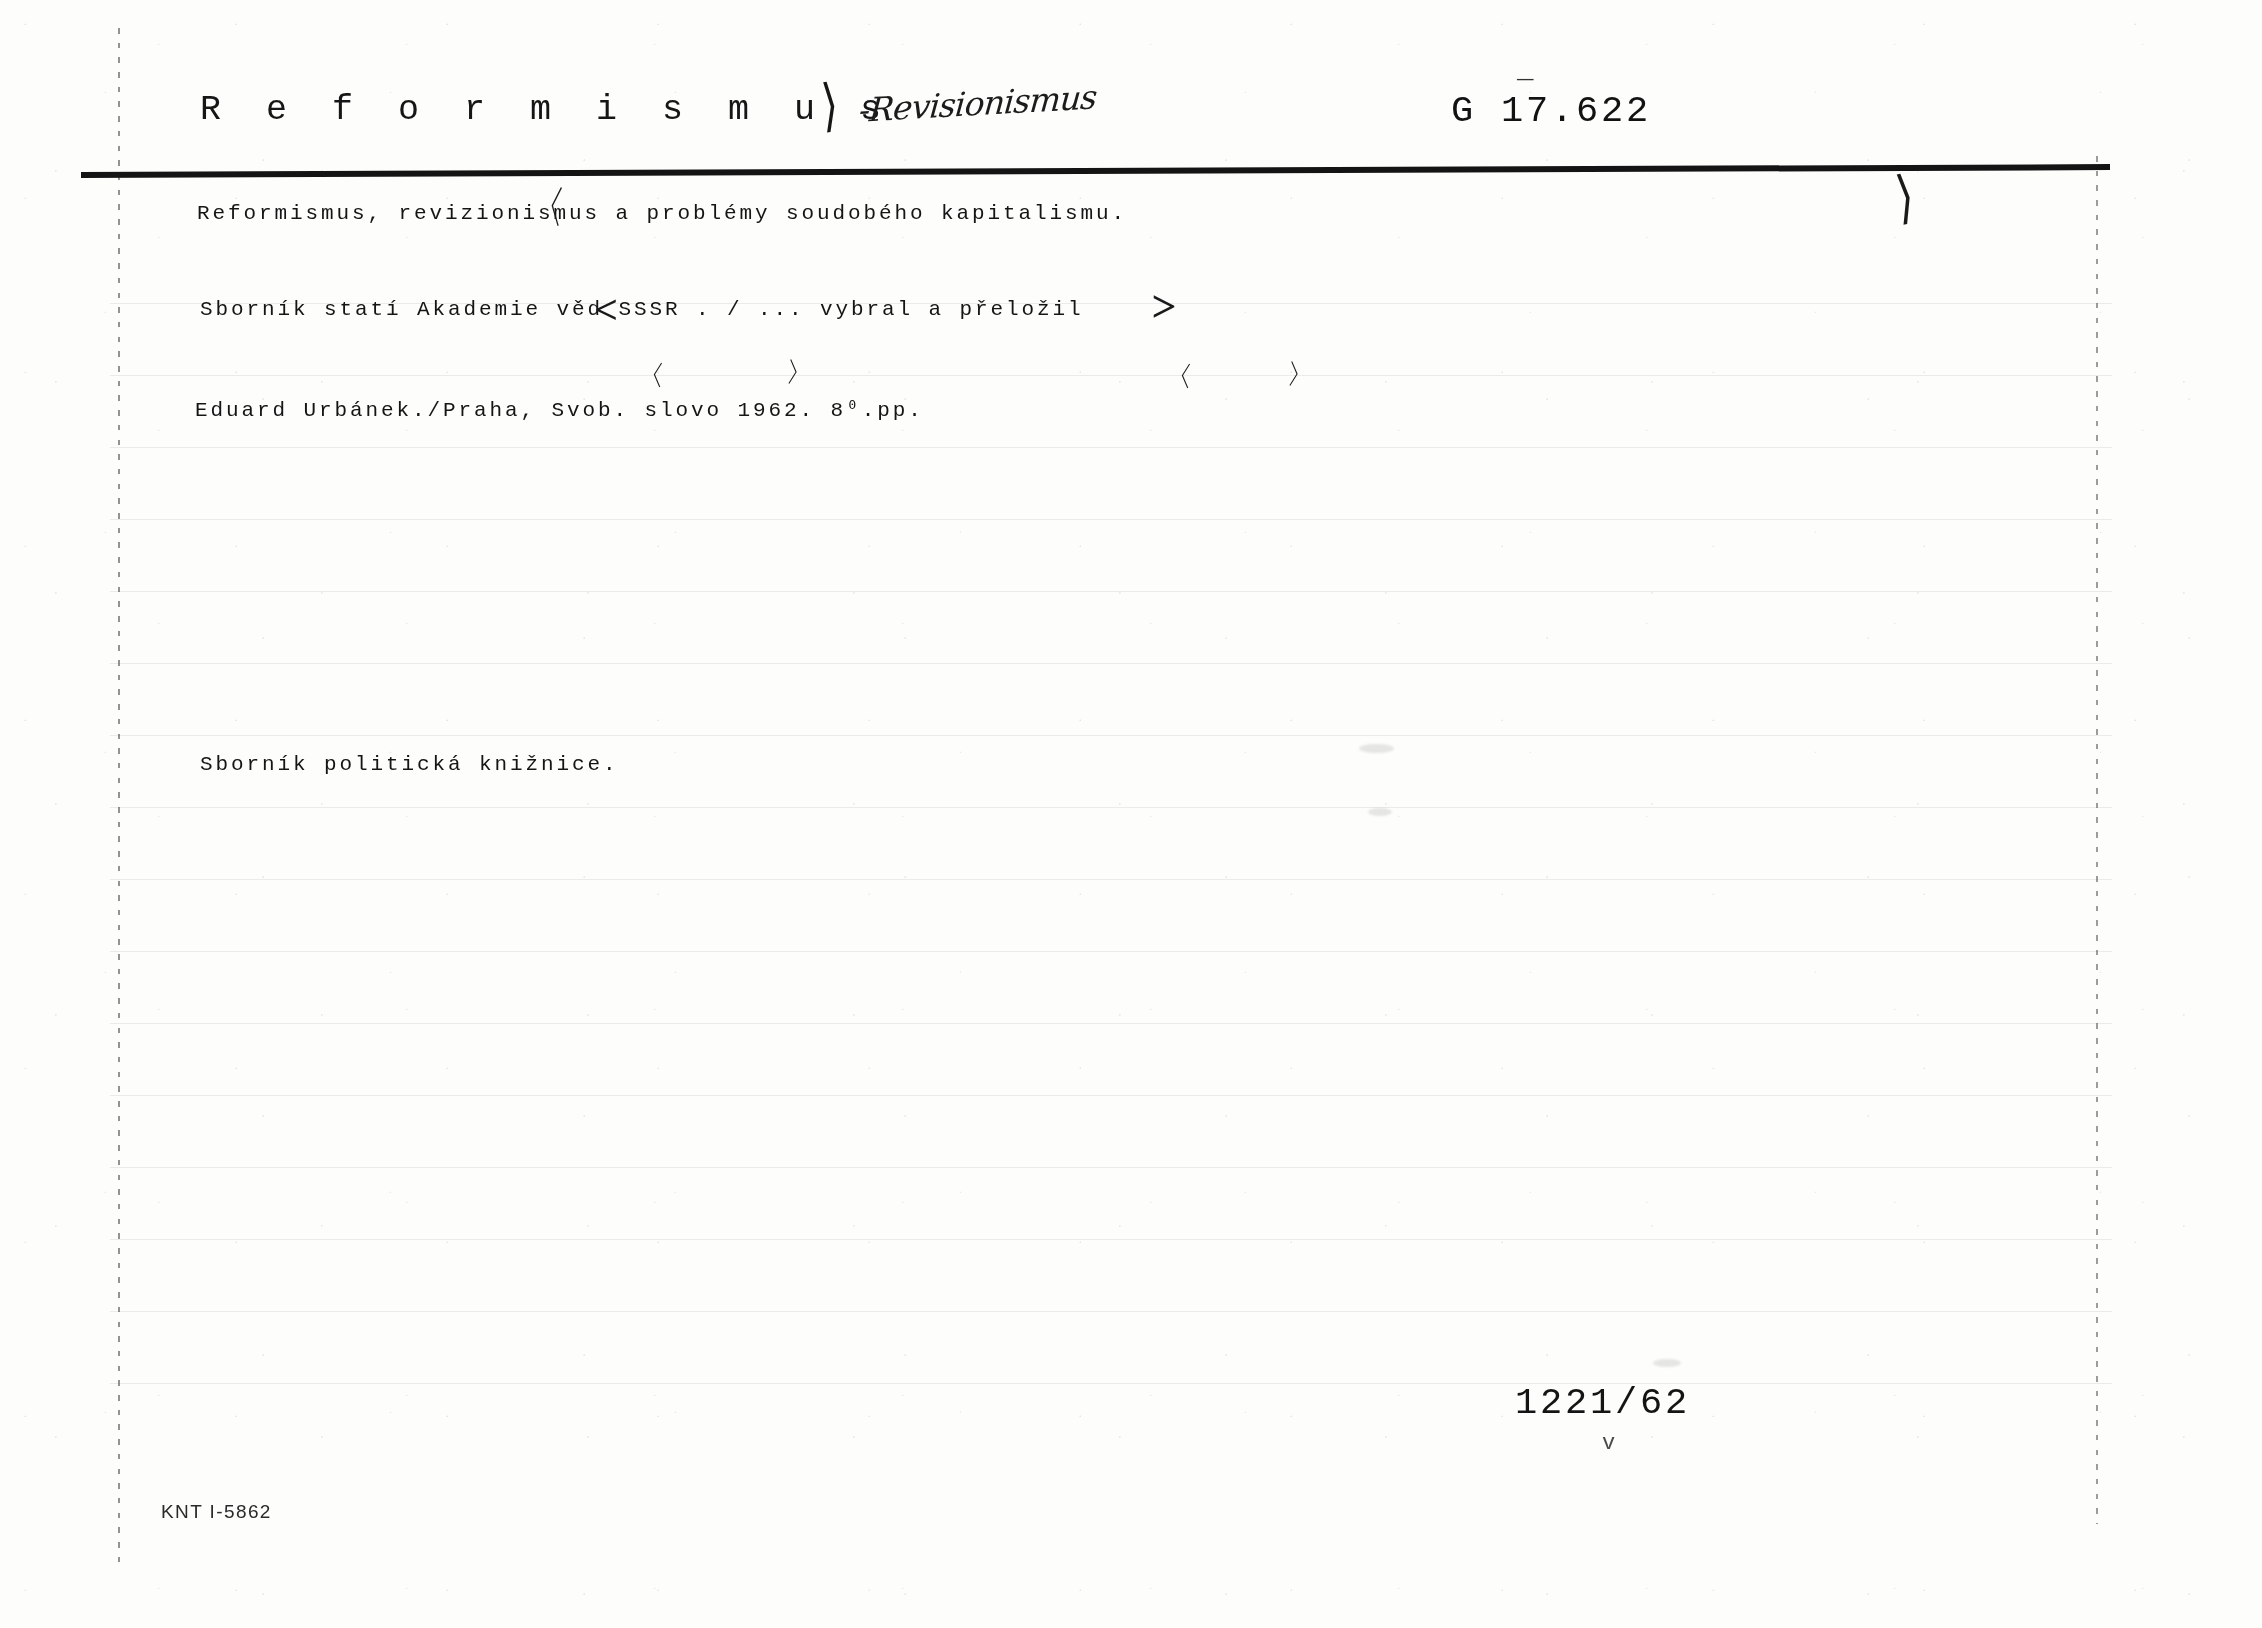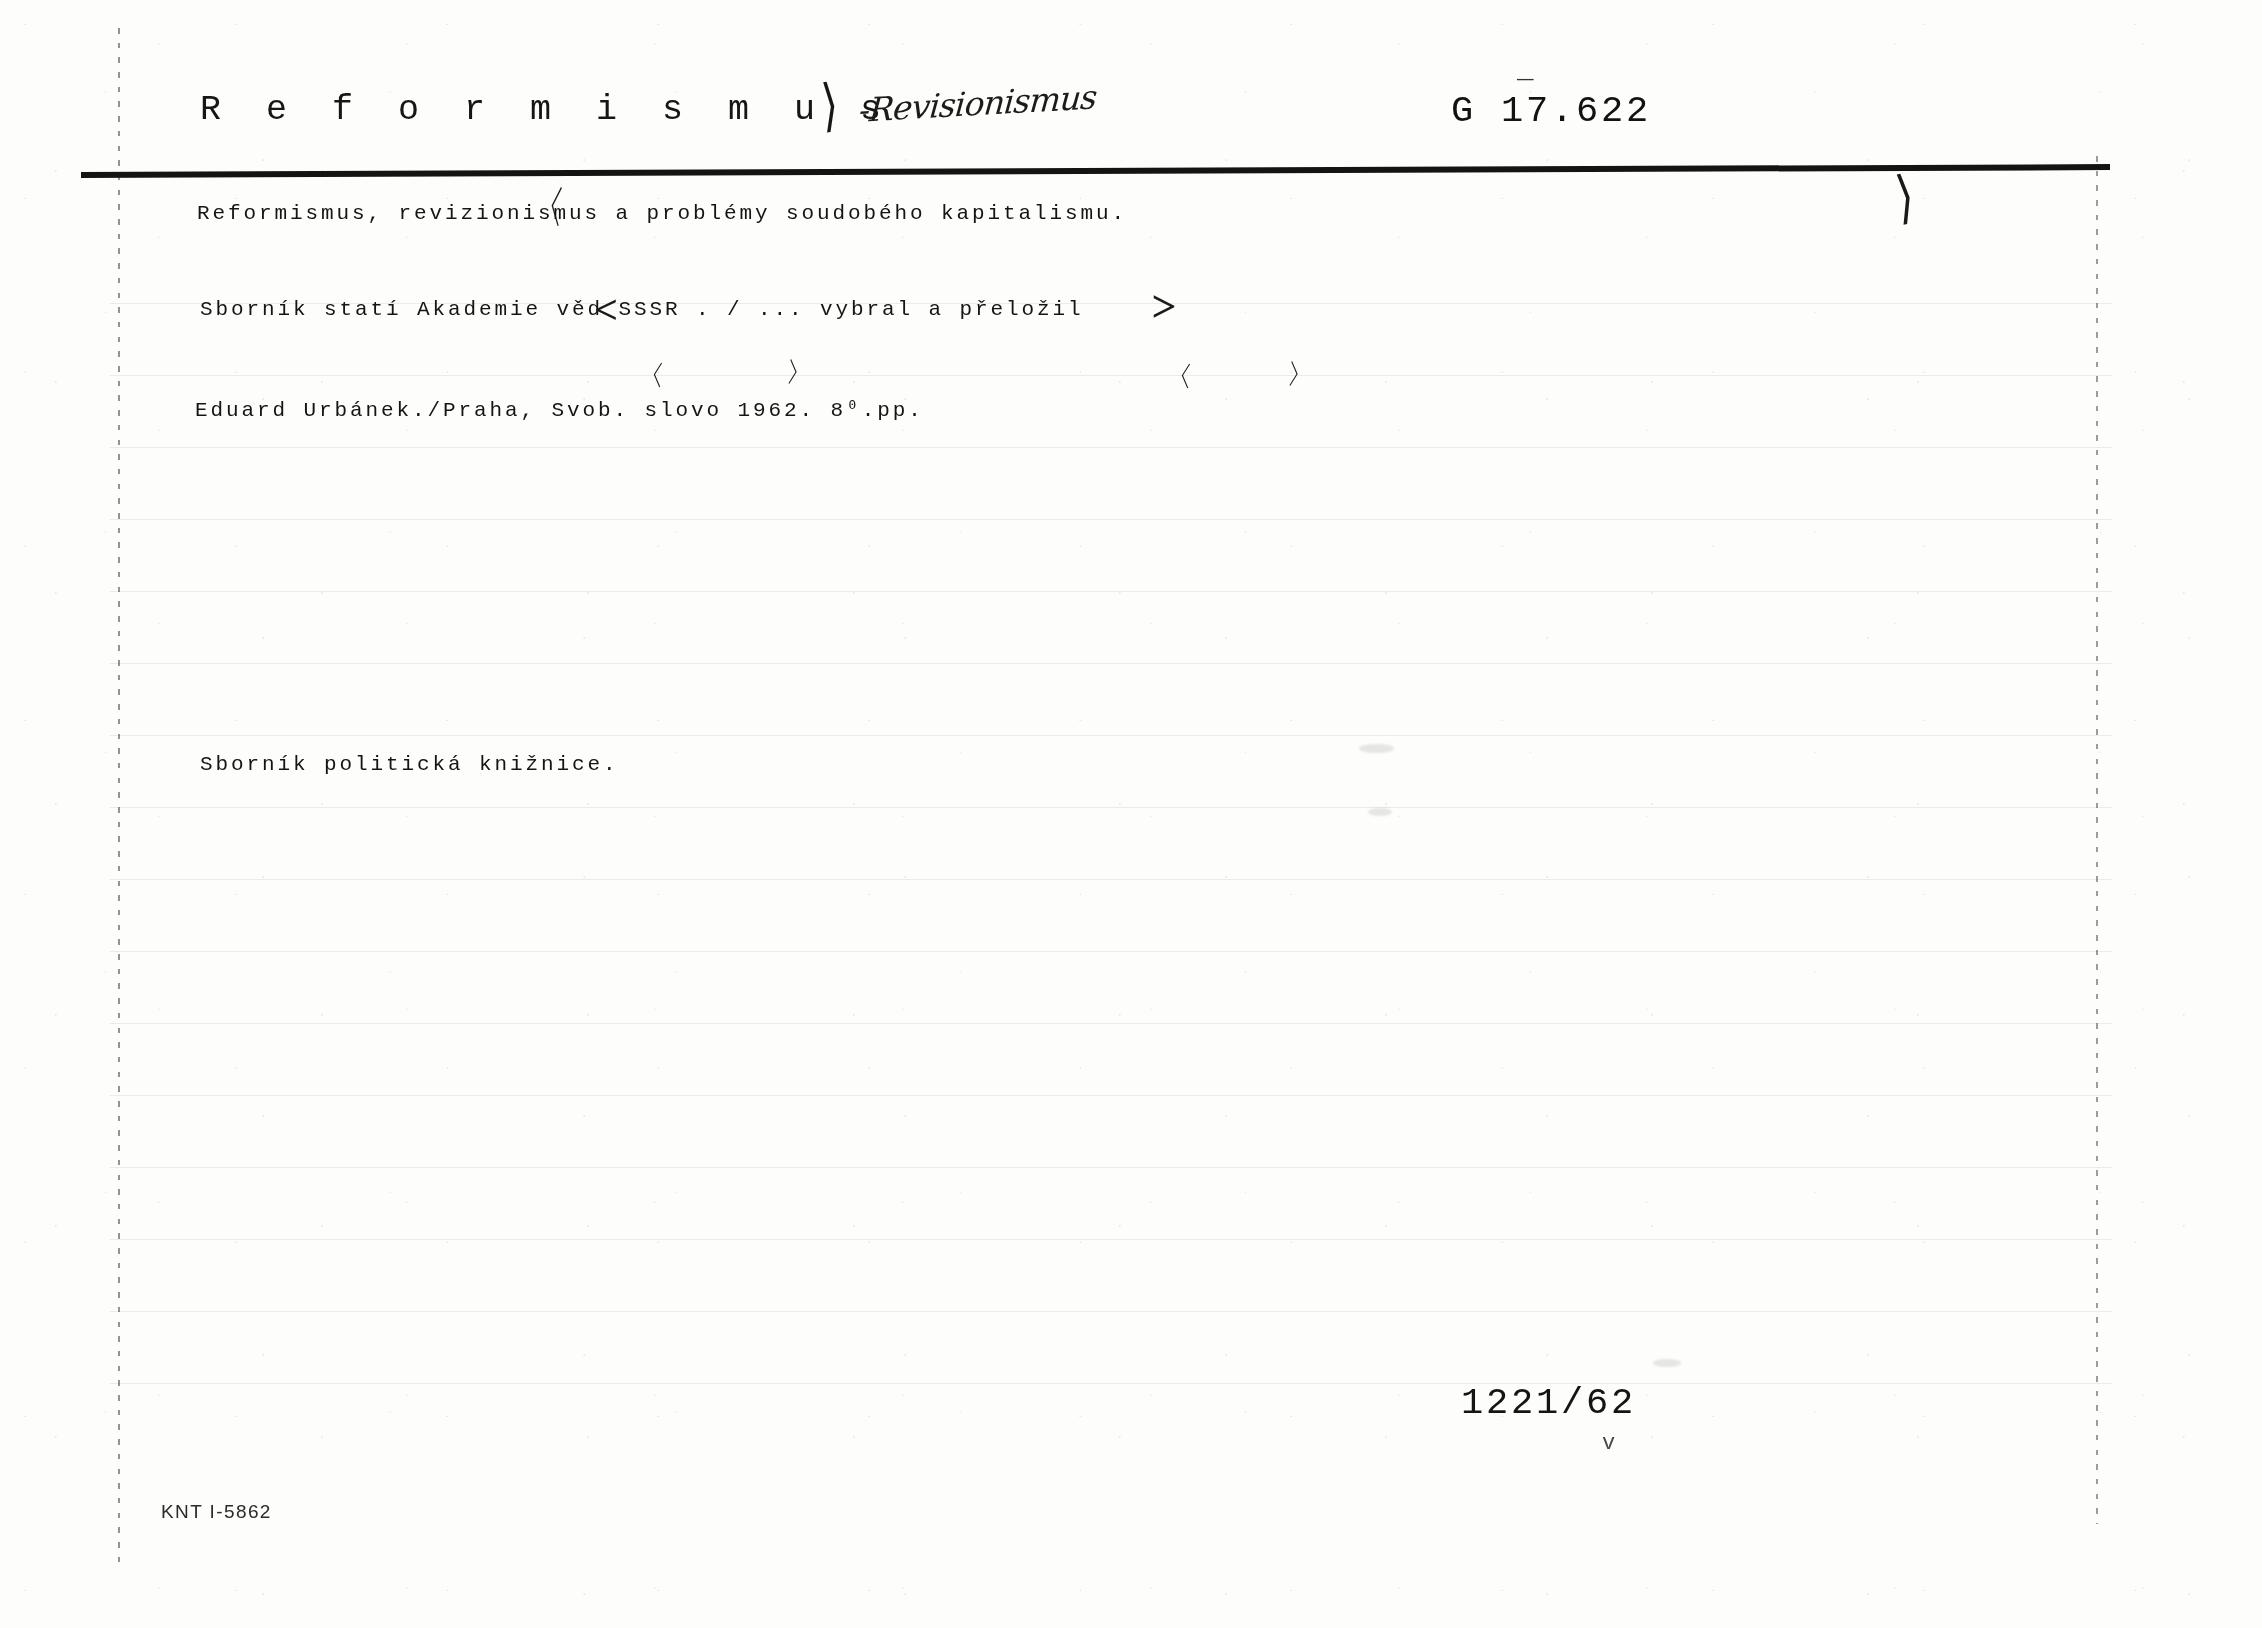--- a/index.html
+++ b/index.html
@@ -176,21 +176,21 @@
   .mark.caret-2 { left: 586px; top: 103px; font-size: 40px; transform: scaleY(1.15); }
   .mark.arrow-2  { left: 1143px; top: 99px; font-size: 42px; transform: scaleY(1.2); }
   .mark.caret-3 { left: 634px; top: 173px; font-size: 31px; transform: scaleY(0.9) rotate(4deg); }
   .mark.arrow-3 { left: 785px; top: 171px; font-size: 31px; transform: scaleY(0.9) rotate(4deg); }
   .mark.caret-4 { left: 1162px; top: 174px; font-size: 31px; transform: scaleY(0.9) rotate(4deg); }
   .mark.arrow-4 { left: 1286px; top: 173px; font-size: 31px; transform: scaleY(0.9) rotate(4deg); }
 
   
   .record-number {
     position: absolute;
-    left: 1461px;
+    left: 1515px;
     top: 1382px;
     font-size: 37px;
     letter-spacing: 2.8px;
     color: #141414;
     font-family: Liberation Mono, monospace;
   }
   .record-tick {
     position: absolute;
     left: 1602px;
     top: 1431px;

